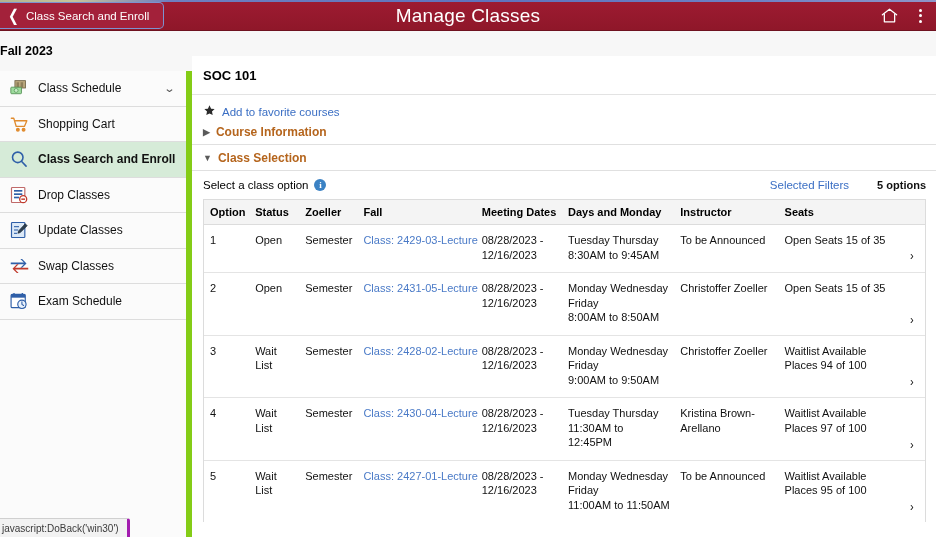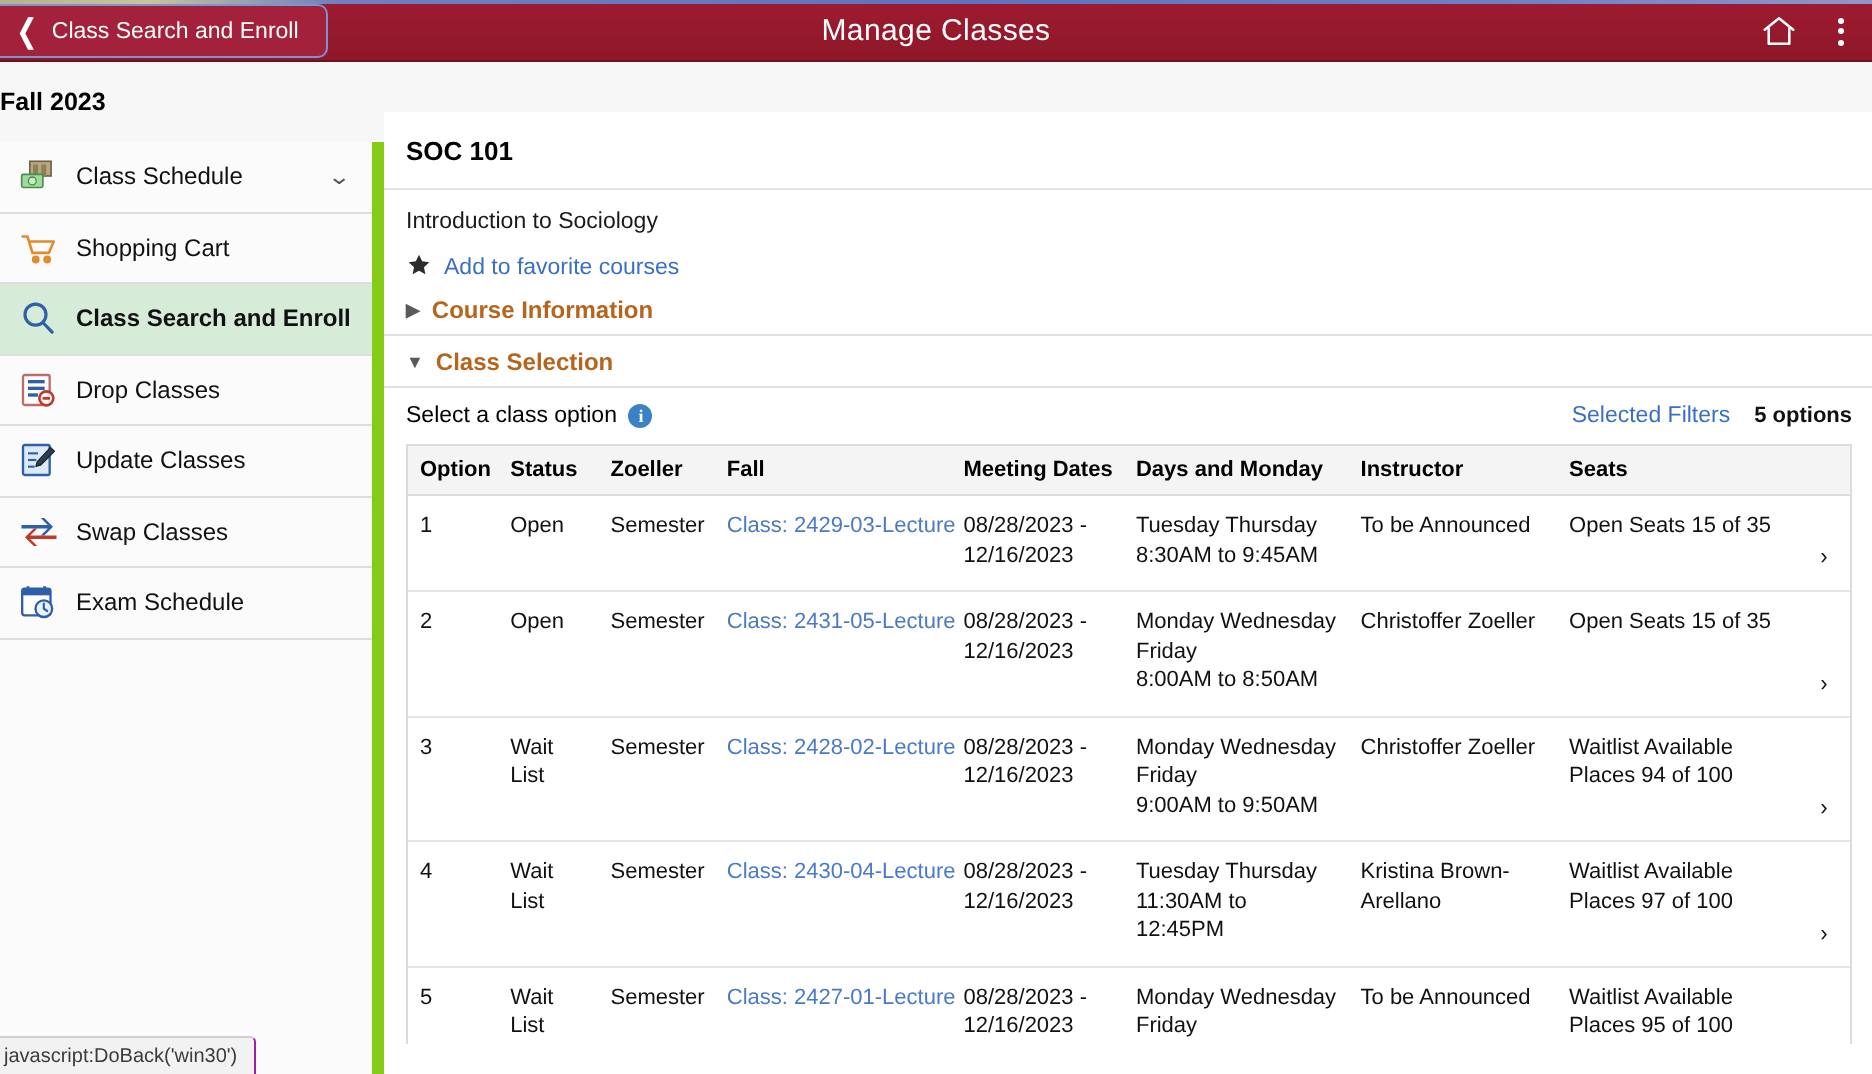--- a/index.html
+++ b/index.html
@@ -41,21 +41,21 @@
     z-index: 3;
   }
   #back-pill .chev {
     font-size: 13px; line-height: 1; font-weight: 400;
     transform: scaleY(1.25); display: inline-block;
   }
   #topbar-title {
     position: absolute; top: 0; left: 0;
     width: 936px; height: 31px;
     display: flex; align-items: center; justify-content: center;
-    color: #ffffff; font-size: 15px; letter-spacing: .2px;
+    color: #ffffff; font-size: 19px; letter-spacing: .2px;
     z-index: 1; pointer-events: none;
   }
   #topbar-actions {
     position: absolute; top: 0; right: 8px; height: 31px;
     display: flex; align-items: center; gap: 14px; z-index: 2;
   }
   .tb-icon { cursor: pointer; display: flex; align-items: center; }
   #kebab { display: flex; flex-direction: column; gap: 2.5px; padding: 3px 6px; cursor: pointer; }
   #kebab i { width: 3px; height: 3px; background: #fff; border-radius: 50%; display: block; }
 
@@ -147,21 +147,21 @@
     cursor: pointer;
   }
   .tri { font-size: 9px; line-height: 1; color: #5a5a5a; display: inline-block; }
 
   #option-row {
     display: flex; align-items: center;
     padding: 8px 10px 8px 11px;
     font-size: 11.5px;
   }
   #option-left { display: flex; align-items: center; gap: 6px; }
-  #option-right { margin-left: auto; display: flex; align-items: center; gap: 12px; }
+  #option-right { margin-left: auto; display: flex; align-items: center; gap: 28px; }
   #selected-filters { color: #3b6fc4; font-size: 11.5px; cursor: pointer; }
   #options-count { font-size: 11px; font-weight: bold; color: #111; }
   .info-dot {
     width: 12px; height: 12px; border-radius: 50%;
     background: #3b82c4; color: #fff;
     font-size: 9px; font-weight: bold;
     display: inline-flex; align-items: center; justify-content: center;
     font-family: "Liberation Serif", serif;
   }
 
@@ -212,21 +212,21 @@
   }
   .nowrap-line { white-space: nowrap; }
 
   
   #statusbar {
     position: absolute; left: 0; bottom: 0;
     max-width: 200px;
     height: 19px;
     background: #f2f2f2;
     border-top: 1px solid #d0d0d0;
-    border-right: 1px solid #a21caf;
+    border-right: 3px solid #a21caf;
     border-top-right-radius: 3px;
     display: flex; align-items: center;
     padding: 0 8px 0 2px;
     font-size: 10px;
     color: #3b3b3b;
     white-space: nowrap;
     overflow: hidden;
     z-index: 9;
   }
 </style>
@@ -351,21 +351,20 @@
     <span class="nav-label">Exam Schedule</span>
   </div>
 
 </div>
 
 <div id="main">
 
   <div id="course-code">SOC 101</div>
   <div id="course-divider"></div>
 
-  <div id="course-title">Introduction to Sociology</div>
 
   <div id="fav-row">
     <span>
       <svg width="13" height="13" viewBox="0 0 24 24" fill="#2b2b2b">
         <path d="M12 2.5l2.9 6.1 6.6.8-4.9 4.6 1.3 6.5L12 17.4 6.1 20.5l1.3-6.5L2.5 9.4l6.6-.8z"></path>
       </svg>
     </span>
     <span class="fav-link">Add to favorite courses</span>
   </div>
 

